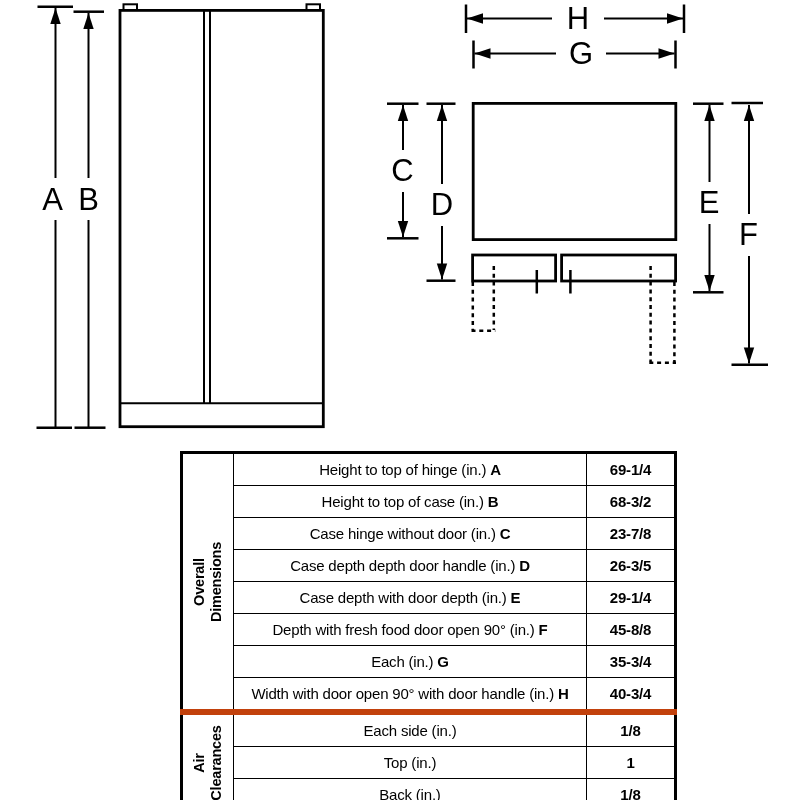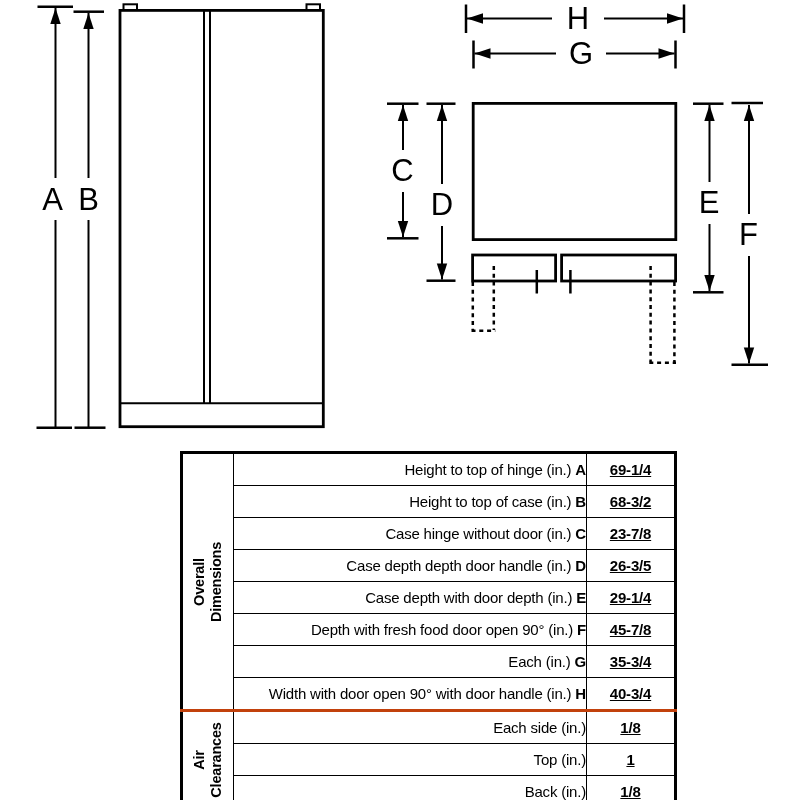--- a/index.html
+++ b/index.html
@@ -17,24 +17,24 @@
 
   
   .dimlabel{position:absolute;transform:translate(-50%,-50%);font-size:31px;line-height:1;
             background:#fff;padding:0 2px;}
 
   
   .tablewrap{position:absolute;left:180px;top:451px;}
   table.spec{border-collapse:collapse;table-layout:fixed;border:3px solid #000;}
   table.spec td{border:1.6px solid #000;height:31px;padding:0;vertical-align:middle;
                 font-size:15px;letter-spacing:-0.2px;}
-  td.lcell{width:352px;text-align:right;padding-left:9px;white-space:nowrap;overflow:hidden;}
-  td.valcell{width:87px;text-align:center;font-weight:bold;text-decoration:underline;}
+  td.lcell{width:352px;text-align:center;padding-left:9px;white-space:nowrap;overflow:hidden;}
+  td.valcell{width:87px;text-align:center;font-weight:bold;}
   td.gcell{width:50px;position:relative;}
-  tr.air-first td{border-top:3px solid #c2410c;}
+  tr.air-first td{border-top:6px solid #c2410c;}
   .vtext{position:absolute;left:50%;top:50%;transform:translate(-50%,-50%) rotate(-90deg);
          white-space:nowrap;font-weight:bold;font-size:14.5px;line-height:1.2;text-align:center;}
   .key{font-weight:bold;}
 </style>
 </head>
 <body>
 
 <div class="stage">
 
   <svg width="800" height="800" viewBox="0 0 800 800">
@@ -166,21 +166,21 @@
         <tr>
           <td class="lcell"><span>Case depth depth door handle (in.)</span> <span class="key">D</span></td>
           <td class="valcell">26-3/5</td>
         </tr>
         <tr>
           <td class="lcell"><span>Case depth with door depth (in.)</span> <span class="key">E</span></td>
           <td class="valcell">29-1/4</td>
         </tr>
         <tr>
           <td class="lcell"><span>Depth with fresh food door open 90° (in.)</span> <span class="key">F</span></td>
-          <td class="valcell">45-7/8</td>
+          <td class="valcell">45-8/8</td>
         </tr>
         <tr>
           <td class="lcell"><span>Each (in.)</span> <span class="key">G</span></td>
           <td class="valcell">35-3/4</td>
         </tr>
         <tr>
           <td class="lcell"><span>Width with door open 90° with door handle (in.)</span> <span class="key">H</span></td>
           <td class="valcell">40-3/4</td>
         </tr>
       </tbody>

